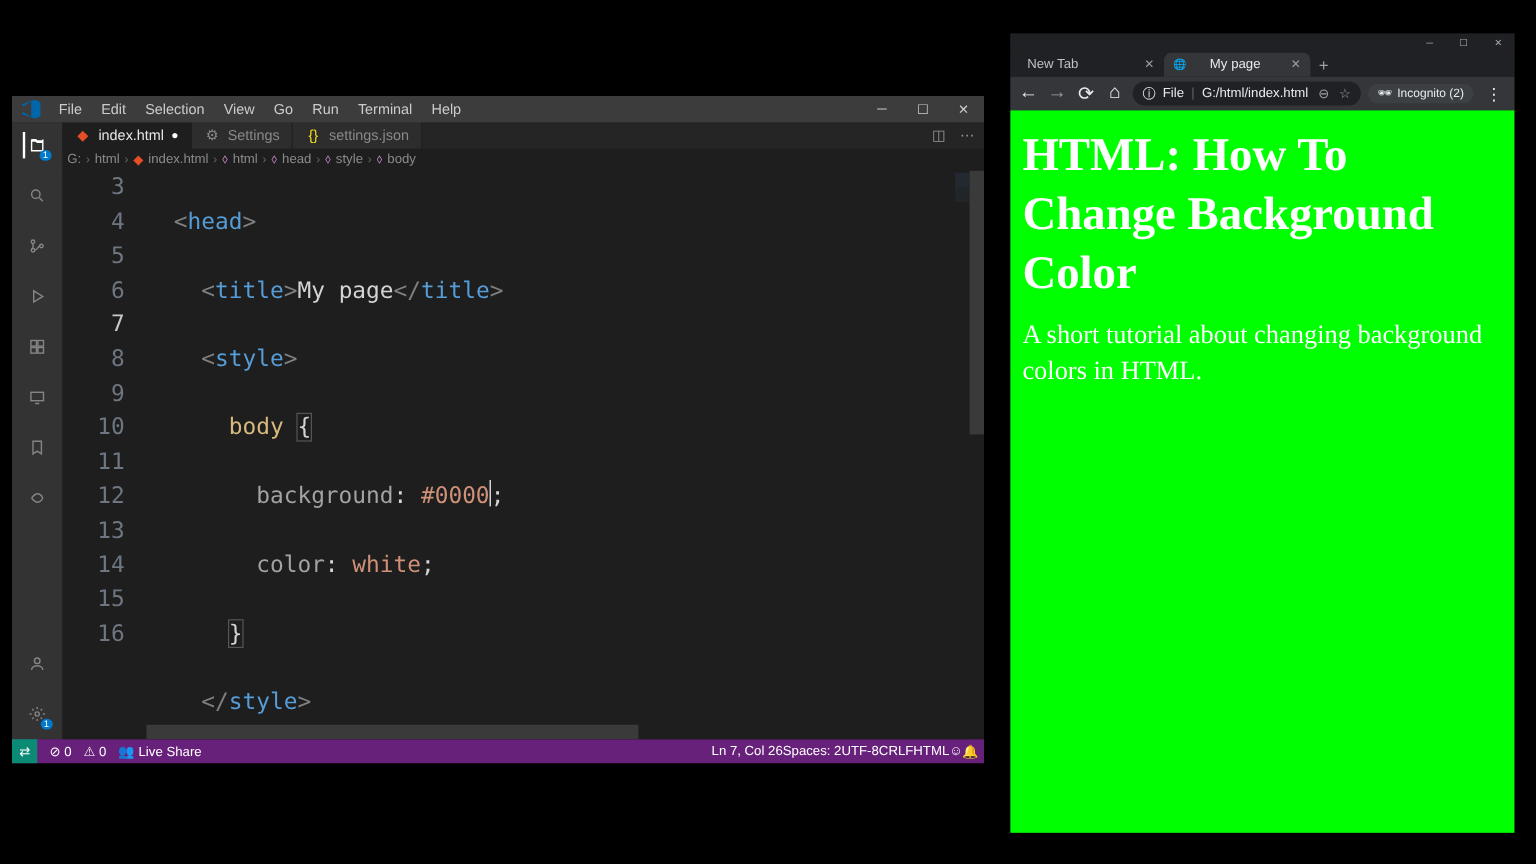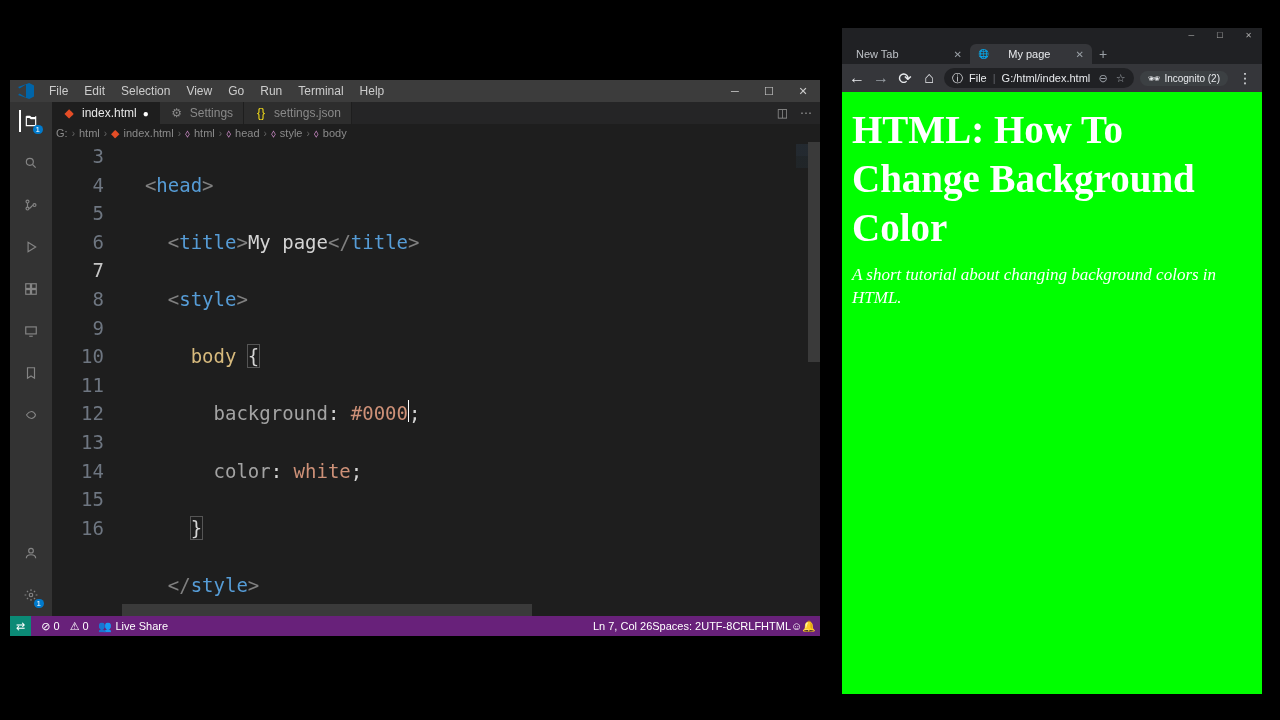--- a/index.html
+++ b/index.html
@@ -247,23 +247,22 @@
     font-family: "Times New Roman", serif;
     padding: 14px 10px;
   }
   .br-viewport h1 {
     font-size: 39px;
     font-weight: bold;
     line-height: 1.25;
     margin-bottom: 12px;
   }
   .br-viewport p {
-    font-size: 17px;
+    font-size: 22px;
     line-height:1.35;
-    font-style:italic;
   }
   .ico-svg { width:14px; height:14px; }
 </style>
 </head>
 <body>
 
 <div class="vscode">
 
   <div class="vs-titlebar">
     <div class="vs-logo"></div>

